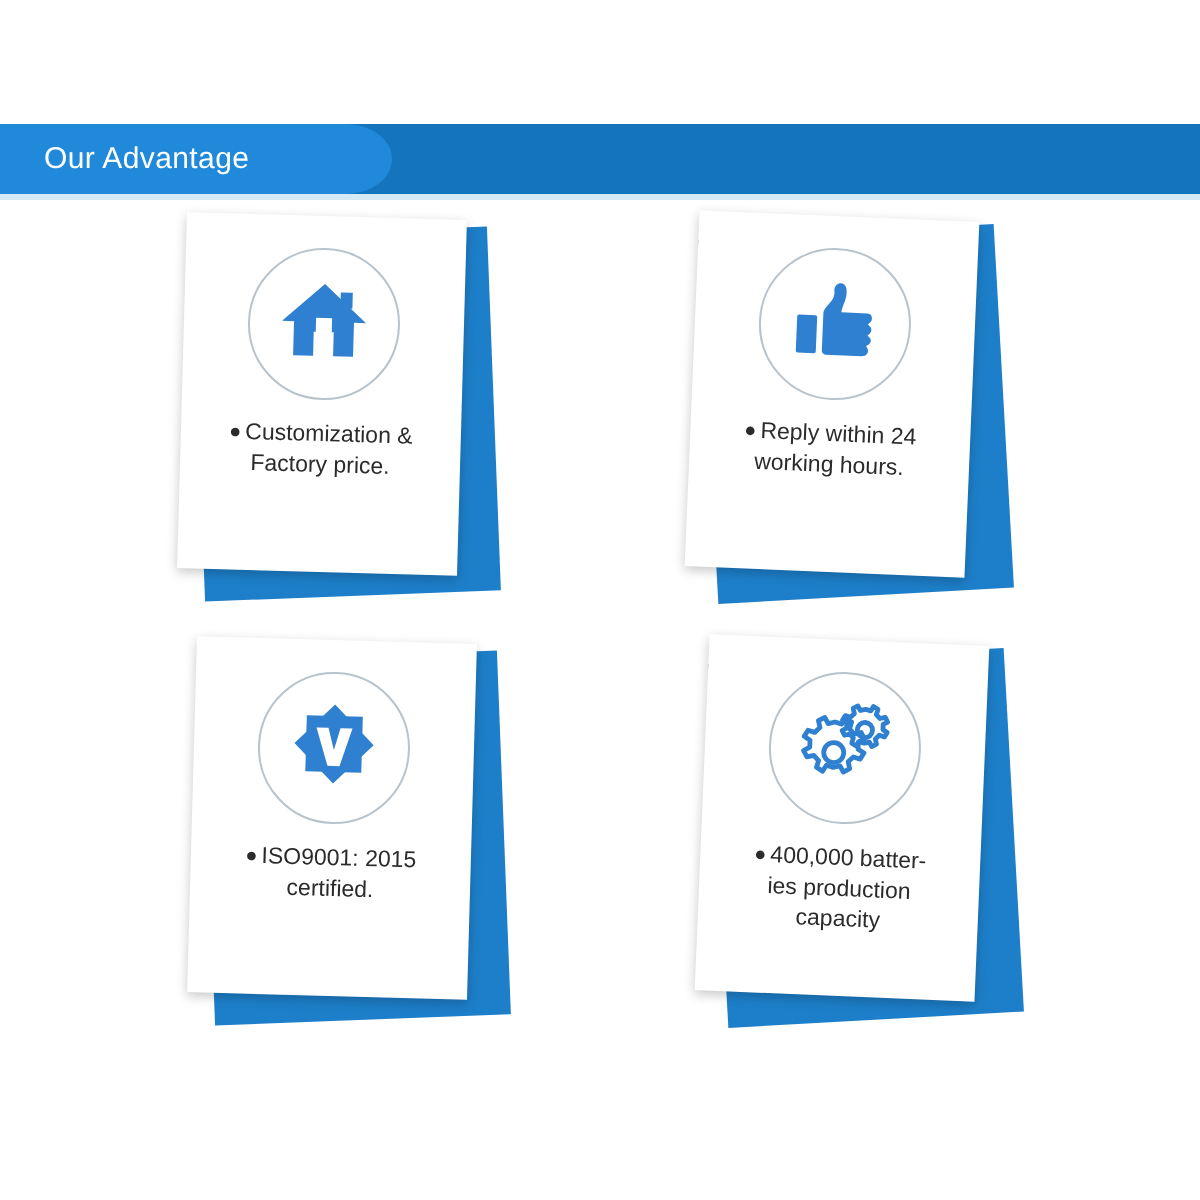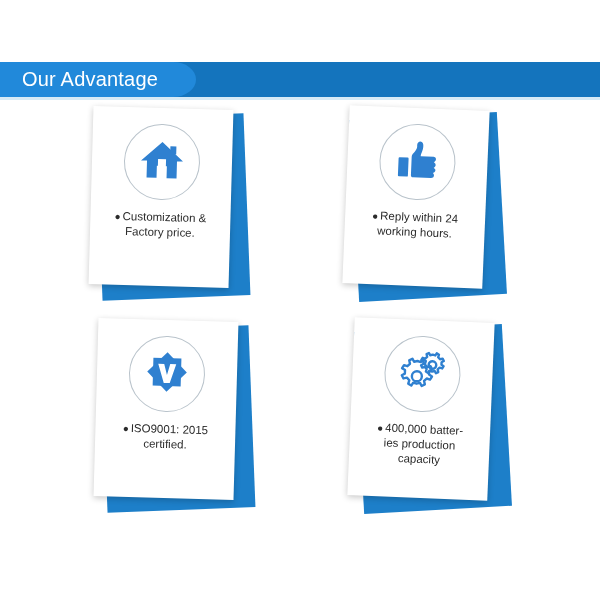--- a/index.html
+++ b/index.html
@@ -50,21 +50,21 @@
     border-top-right-radius: 46px 35px;
     border-bottom-right-radius: 46px 35px;
   }
   .header-title {
     position: absolute;
     left: 22px;
     top: 0;
     height: 35px;
     line-height: 35px;
     color: #ffffff;
-    font-size: 20px;
+    font-size: 15px;
     letter-spacing: .2px;
     white-space: nowrap;
   }
 
   
   .cards {
     position: absolute;
     left: 0;
     top: 108px;
     width: 600px;

